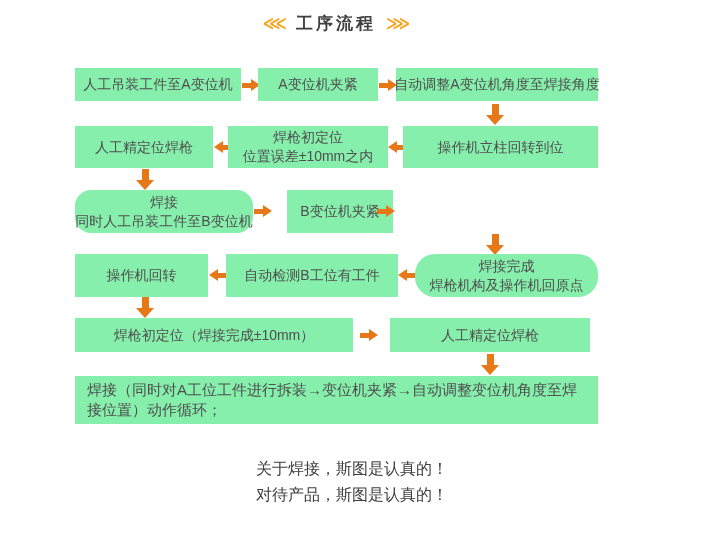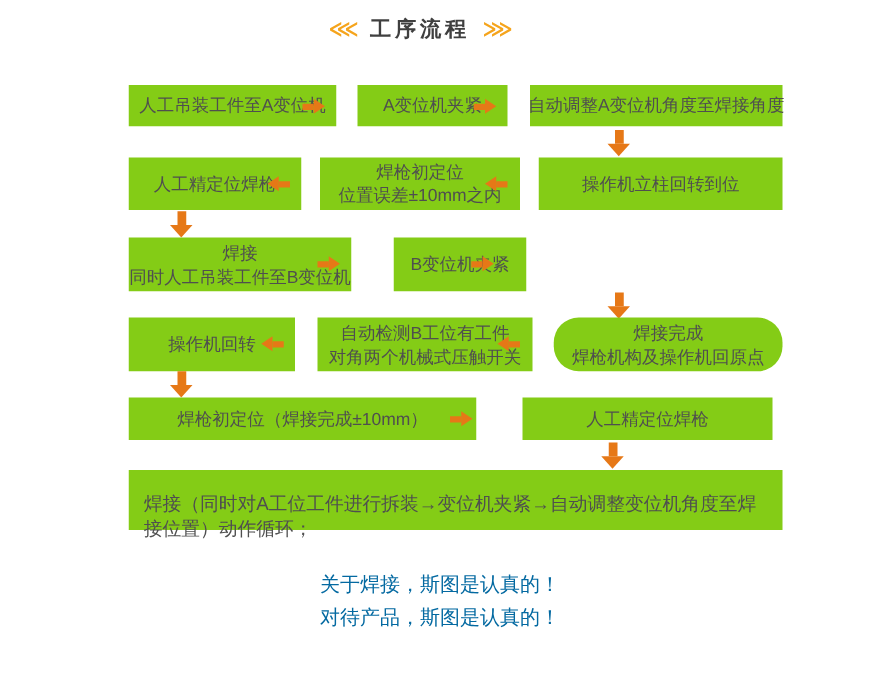--- a/index.html
+++ b/index.html
@@ -13,35 +13,35 @@
   
   .title{
     position:absolute;left:0;top:12px;width:672px;
     text-align:center;font-size:17px;font-weight:bold;color:#3f3f3f;
   }
   .title .chev{color:#f5a41c;font-weight:bold;font-size:17px;letter-spacing:-1px;}
   .title .ttxt{margin:0 10px;letter-spacing:3px;color:#3f3f3f;}
 
   
   .node{
-    position:absolute;background:#84cc16;color:#4f4f4f;
+    position:absolute;background:#86efac;color:#4f4f4f;
     display:flex;flex-direction:column;align-items:center;justify-content:center;
-    font-size:14px;text-align:center;box-sizing:border-box;margin-left:28px;
+    font-size:14px;text-align:center;box-sizing:border-box;
   }
   .node span{white-space:nowrap;line-height:19px;}
-  .node.wide{display:block;text-align:left;padding:18px 12px;font-size:15px;}
+  .node.wide{display:block;text-align:left;padding:4px 12px;font-size:15px;}
   .node.wide span{white-space:normal;line-height:20px;}
 
   #r1b1{left:75px;top:68px;width:166px;height:33px;}
   #r1b2{left:258px;top:68px;width:120px;height:33px;}
   #r1b3{left:396px;top:68px;width:202px;height:33px;}
   #r2b1{left:75px;top:126px;width:138px;height:42px;}
   #r2b2{left:228px;top:126px;width:160px;height:42px;}
   #r2b3{left:403px;top:126px;width:195px;height:42px;}
-  #r3b1{left:75px;top:190px;width:178px;height:43px;}
+  #r3b1{left:75px;top:190px;width:178px;height:43px;border-radius:16px;}
   #r3b2{left:287px;top:190px;width:106px;height:43px;}
   #r3b3{left:394px;top:190px;width:204px;height:43px;}
   #r4b1{left:75px;top:254px;width:133px;height:43px;}
   #r4b2{left:226px;top:254px;width:172px;height:43px;}
   #r4b3{left:415px;top:254px;width:183px;height:43px;border-radius:20px;}
   #r5b1{left:75px;top:318px;width:278px;height:34px;}
   #r5b2{left:390px;top:318px;width:200px;height:34px;}
   #r6  {left:75px;top:376px;width:523px;height:48px;}
 
   
@@ -67,21 +67,21 @@
   #v3{left:486px;top:234px;}
   #a7{left:209px;top:269px;}
   #a8{left:398px;top:269px;}
   #v4{left:136px;top:297px;}
   #a9{left:360px;top:329px;}
   #v5{left:481px;top:354px;}
 
   
   .footer{
     position:absolute;left:0;top:456px;width:704px;
-    text-align:center;color:#0369a1;font-size:16px;
+    text-align:center;color:#404040;font-size:16px;
   }
   .footer .fline{line-height:26px;}
 </style>
 </head>
 <body>
 
 <div class="stage">
 
   <div class="title">
     <span class="chev">⋘</span><span class="ttxt">工序流程</span><span class="chev">⋙</span>
@@ -157,21 +157,20 @@
 
   <div class="node" id="r4b1">
     <span>操作机回转</span>
   </div>
   <div class="arr left" id="a7">
       <i class="head"></i>
       <i class="shaft"></i>
     </div>
   <div class="node" id="r4b2">
     <span>自动检测B工位有工件</span>
-    <span>对角两个机械式压触开关</span>
   </div>
   <div class="arr left" id="a8">
       <i class="head"></i>
       <i class="shaft"></i>
     </div>
   <div class="node" id="r4b3">
     <span>焊接完成</span>
     <span>焊枪机构及操作机回原点</span>
   </div>
 

